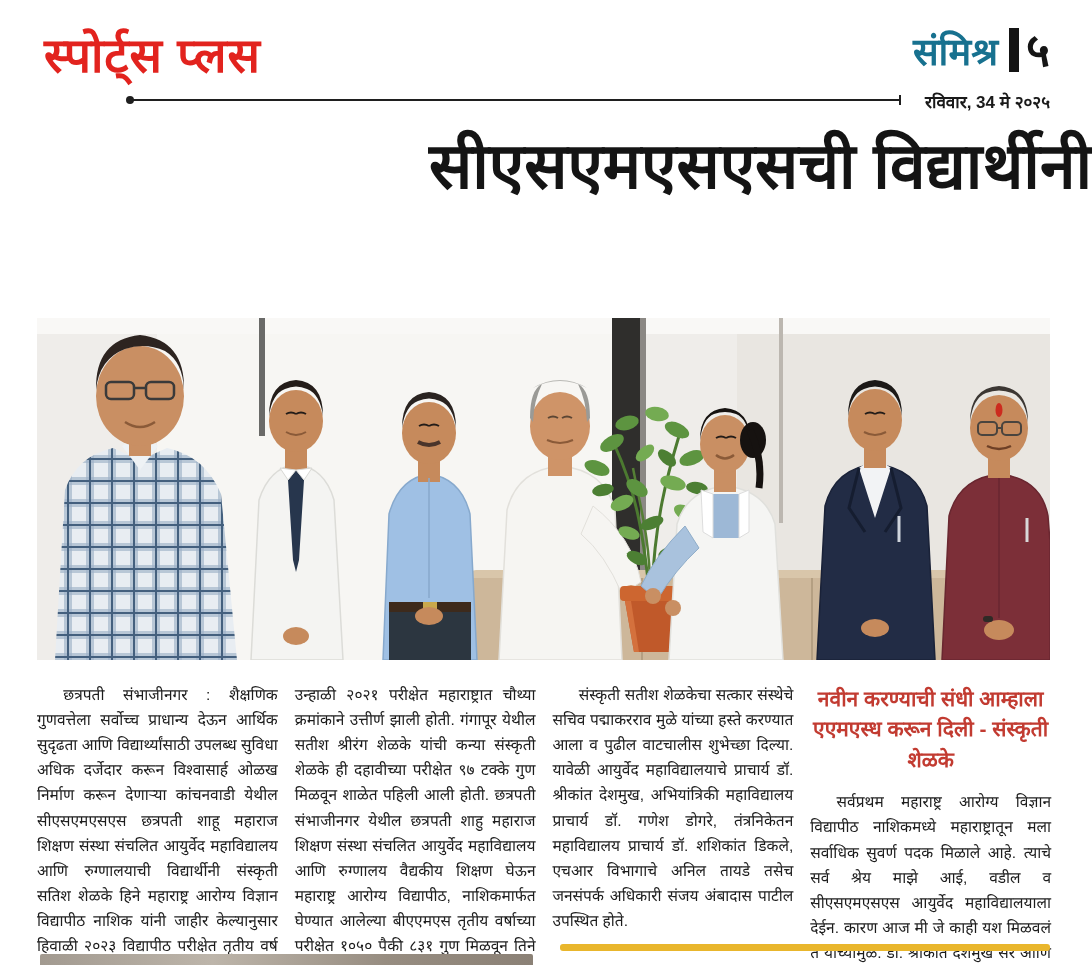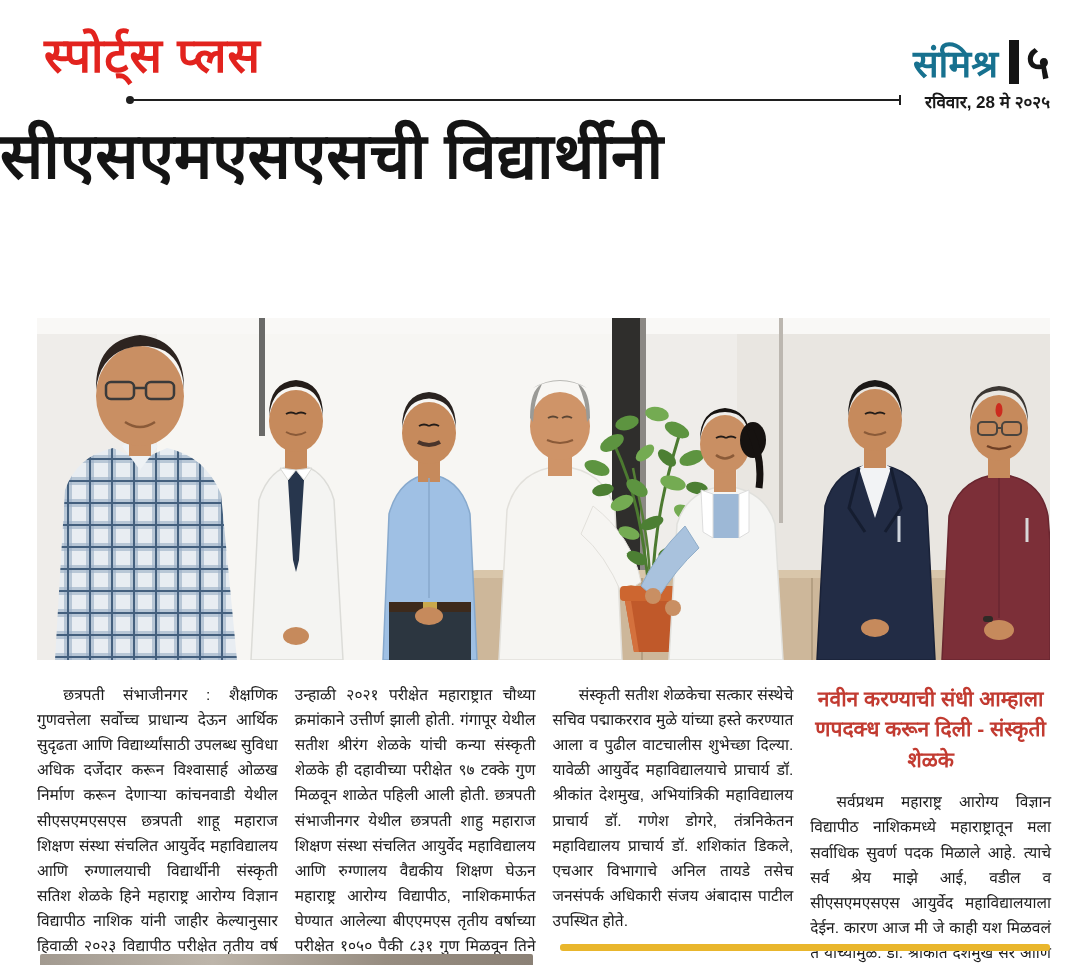--- a/index.html
+++ b/index.html
@@ -10,21 +10,21 @@
     background:#ffffff; overflow:hidden;border-radius:29px;
   }
 
   
   .section-masthead {
     position:absolute; left:44px; top:30px;
     font-size:48px; font-weight:800; color:#e2231e;
     letter-spacing:1px; line-height:1.1;
   }
   .edition-block {
-    position:absolute; right:42px; top:36px;
+    position:absolute; right:42px; top:24px;
     display:flex; align-items:center;
   }
   .edition-name { font-size:38px; font-weight:800; color:#17718f; }
   .edition-bar  { width:10px; height:44px; background:#151515; margin:0 7px 0 11px; }
   .edition-number { font-size:46px; font-weight:800; color:#151515; line-height:1; }
   .edition-date {
     position:absolute; right:42px; top:90px;
     font-size:17px; font-weight:700; color:#1a1a1a;
   }
   .header-rule {
@@ -35,22 +35,22 @@
     content:""; position:absolute; left:-5px; top:-3px;
     width:8px; height:8px; border-radius:50%; background:#1f1f1f;
   }
   .header-rule::after {
     content:""; position:absolute; right:0; top:-4px;
     width:2px; height:10px; background:#1f1f1f;
   }
 
   
   .headline {
-    position:absolute; left:0; top:114px; width:1092px;
-    text-align:left; color:#141414; font-weight:800;
+    position:absolute; left:0; top:124px; width:1092px;
+    text-align:right; color:#141414; font-weight:800;
     font-size:64px; line-height:1.32;
   }
 
   
   .photo {
     position:absolute; left:37px; top:318px; width:1013px; height:342px;
     overflow:hidden; background:#efedea;
   }
   .photo svg { display:block; width:100%; height:100%; }
 
@@ -86,21 +86,21 @@
 
 <div class="page">
 
   <div class="section-masthead">स्पोर्ट्स प्लस</div>
 
   <div class="edition-block">
     <span class="edition-name">संमिश्र</span>
     <span class="edition-bar"></span>
     <span class="edition-number">५</span>
   </div>
-  <div class="edition-date">रविवार, 28 मे २०२५</div>
+  <div class="edition-date">रविवार, 34 मे २०२५</div>
   <div class="header-rule"></div>
 
   <h1 class="headline">
     <div>सीएसएमएसएसची विद्यार्थीनी</div>
   </h1>
 
   <figure class="photo">
     <svg viewBox="0 0 1013 342" preserveAspectRatio="none">
       <defs>
         <pattern id="plaid" width="22" height="22" patternUnits="userSpaceOnUse">
@@ -266,21 +266,21 @@
 
     </div>
     <div class="col">
       <p>उन्हाळी २०२१ परीक्षेत महाराष्ट्रात चौथ्या क्रमांकाने उत्तीर्ण झाली होती. गंगापूर येथील सतीश श्रीरंग शेळके यांची कन्या संस्कृती शेळके ही दहावीच्या परीक्षेत ९७ टक्के गुण मिळवून शाळेत पहिली आली होती. छत्रपती संभाजीनगर येथील छत्रपती शाहु महाराज शिक्षण संस्था संचलित आयुर्वेद महाविद्यालय आणि रुग्णालय वैद्यकीय शिक्षण घेऊन महाराष्ट्र आरोग्य विद्यापीठ, नाशिकमार्फत घेण्यात आलेल्या बीएएमएस तृतीय वर्षाच्या परीक्षेत १०५० पैकी ८३१ गुण मिळवून तिने महाराष्ट्रात पहिला क्रमांक पटकावला.</p>
 
     </div>
     <div class="col">
       <p class="indent">संस्कृती सतीश शेळकेचा सत्कार संस्थेचे सचिव पद्माकरराव मुळे यांच्या हस्ते करण्यात आला व पुढील वाटचालीस शुभेच्छा दिल्या. यावेळी आयुर्वेद महाविद्यालयाचे प्राचार्य डॉ. श्रीकांत देशमुख, अभियांत्रिकी महाविद्यालय प्राचार्य डॉ. गणेश डोगरे, तंत्रनिकेतन महाविद्यालय प्राचार्य डॉ. शशिकांत डिकले, एचआर विभागाचे अनिल तायडे तसेच जनसंपर्क अधिकारी संजय अंबादास पाटील उपस्थित होते.</p>
     </div>
     <div class="col">
-      <h2 class="subhead">नवीन करण्याची संधी आम्हाला णपदक्ध करून दिली - संस्कृती शेळके</h2>
+      <h2 class="subhead">नवीन करण्याची संधी आम्हाला एएमएस्ध करून दिली - संस्कृती शेळके</h2>
       <p class="indent">सर्वप्रथम महाराष्ट्र आरोग्य विज्ञान विद्यापीठ नाशिकमध्ये महाराष्ट्रातून मला सर्वाधिक सुवर्ण पदक मिळाले आहे. त्याचे सर्व श्रेय माझे आई, वडील व सीएसएमएसएस आयुर्वेद महाविद्यालयाला देईन. कारण आज मी जे काही यश मिळवलं ते यांच्यामुळे. डॉ. श्रीकांत देशमुख सर आणि टीम यांनी जिद्द, सातत्य, काहीतरी नवीन करण्याची संधी आम्हाला उपलब्ध करून दिली होती, खरे तर हेच माझे प्रेरणास्थान होते. त्याच्याकडून मी या गोष्टी शिकले. कोणती ही गोष्ट म्हणजे अकॅडेमिक, स्पोर्ट्स व योगा यामध्ये सर्वांनी आम्हाला खूप मेहनत, सर्व तसेच मदत केली. त्याबद्दल आम्ही त्यांचे ऋणी आहे अशी भावना संस्कृती सतीश शेळके हिने व्यक्त केली आहे.</p>
     </div>
   </section>
 
   <div class="bar-yellow"></div>
   <div class="bar-gray"></div>
 
 </div>
 
 </body></html>

